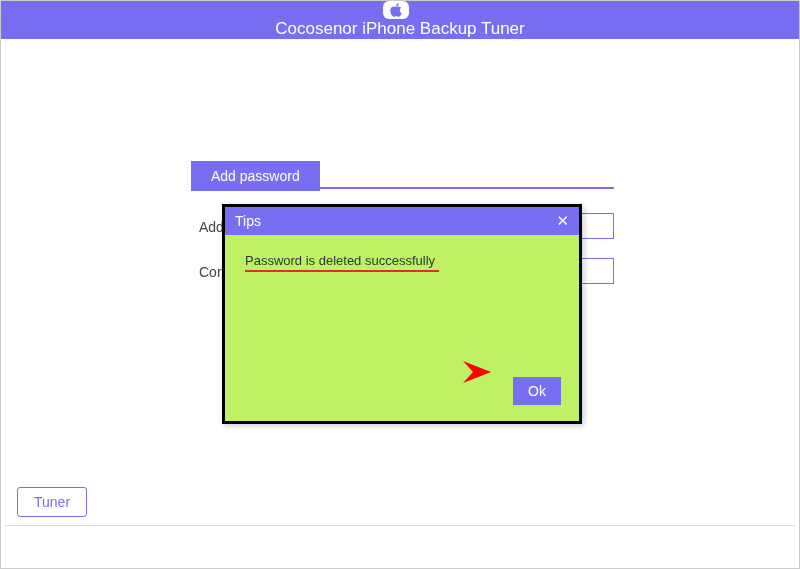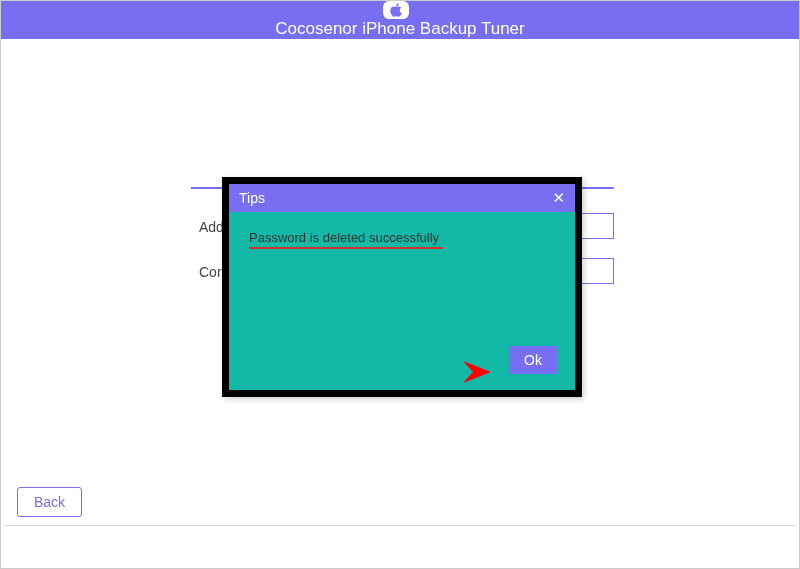--- a/index.html
+++ b/index.html
@@ -22,21 +22,21 @@
     .tab-underline { position: absolute; left: 190px; top: 148px; width: 423px; height: 2px; background: #776ef2; }
     
     .device-select { position: absolute; left: 498px; top: 122px; width: 152px; height: 26px; border: 1px solid #333; display: flex; align-items: center; padding: 0 8px; font-size: 13px; cursor: pointer; background: #fff; }
     .device-select .chev { margin-left: auto; }
     
     .form-label-1 { position: absolute; left: 198px; top: 180px; font-size: 14px; color: #444; }
     .form-label-2 { position: absolute; left: 198px; top: 225px; font-size: 14px; color: #444; }
     .form-input-1 { position: absolute; left: 305px; top: 174px; width: 308px; height: 26px; border: 1px solid #776ef2; background: #fff; }
     .form-input-2 { position: absolute; left: 305px; top: 219px; width: 308px; height: 26px; border: 1px solid #776ef2; background: #fff; }
     
-    .tips-dialog { position: absolute; left: 221px; top: 138px; width: 360px; height: 220px; background: #14b8a6; box-shadow: 2px 2px 6px rgba(0,0,0,0.2); border: 7px solid #000000; }
+    .tips-dialog { position: absolute; left: 221px; top: 165px; width: 360px; height: 220px; background: #bef264; box-shadow: 2px 2px 6px rgba(0,0,0,0.2); border: 3px solid #000000; }
     .tips-header { height: 28px; background: #776ef2; color: #fff; display: flex; align-items: center; padding: 0 10px; font-size: 14px; }
     .tips-close { margin-left: auto; cursor: pointer; font-size: 15px; }
     .tips-body { padding: 18px 20px; font-size: 13px; color: #333; }
     .tips-message { display: inline-block; border-bottom: 2px solid #d83030; padding-bottom: 2px; padding-right: 4px; }
     .ok-btn { position: absolute; right: 18px; bottom: 16px; background: #776ef2; color: #fff; border: none; padding: 6px 15px; font-size: 14px; cursor: pointer; }
     
     .arrow { position: absolute; left: 460px; top: 318px; pointer-events: none; }
     
     .footer-line { position: absolute; left: 4px; right: 4px; top: 486px; height: 1px; background: #ddd; }
     .back-btn { position: absolute; left: 16px; bottom: 12px; padding: 6px 16px; border: 1px solid #776ef2; background: #fff; color: #776ef2; font-size: 14px; cursor: pointer; border-radius: 3px; }
@@ -55,20 +55,23 @@
     <div class="title">Cocosenor iPhone Backup Tuner</div>
     <div class="title-controls">
       <span class="menu-icon">≡</span>
       <span>—</span>
       <span>✕</span>
     </div>
   </div>
 
   <div class="content">
 
+    <div class="tab-area">
+      <span class="tab">Add password</span>
+    </div>
     <div class="tab-underline"></div>
 
 
     <div class="form-label-1">Add pas</div>
     <div class="form-input-1"></div>
     <div class="form-label-2">Confirm</div>
     <div class="form-input-2"></div>
 
     <div class="tips-dialog">
       <div class="tips-header">
@@ -81,17 +84,17 @@
       <button class="ok-btn">Ok</button>
     </div>
 
     <div class="arrow">
       <svg width="46" height="30" viewBox="0 0 46 30">
         <path d="M2 4 L30 15 L2 26 L12 15 Z" fill="#ff0000"></path>
       </svg>
     </div>
 
     <div class="footer-line"></div>
-    <button class="back-btn">Back</button>
+    <button class="back-btn">Tuner</button>
 
   </div>
 
 </div>
 
 </body></html>

